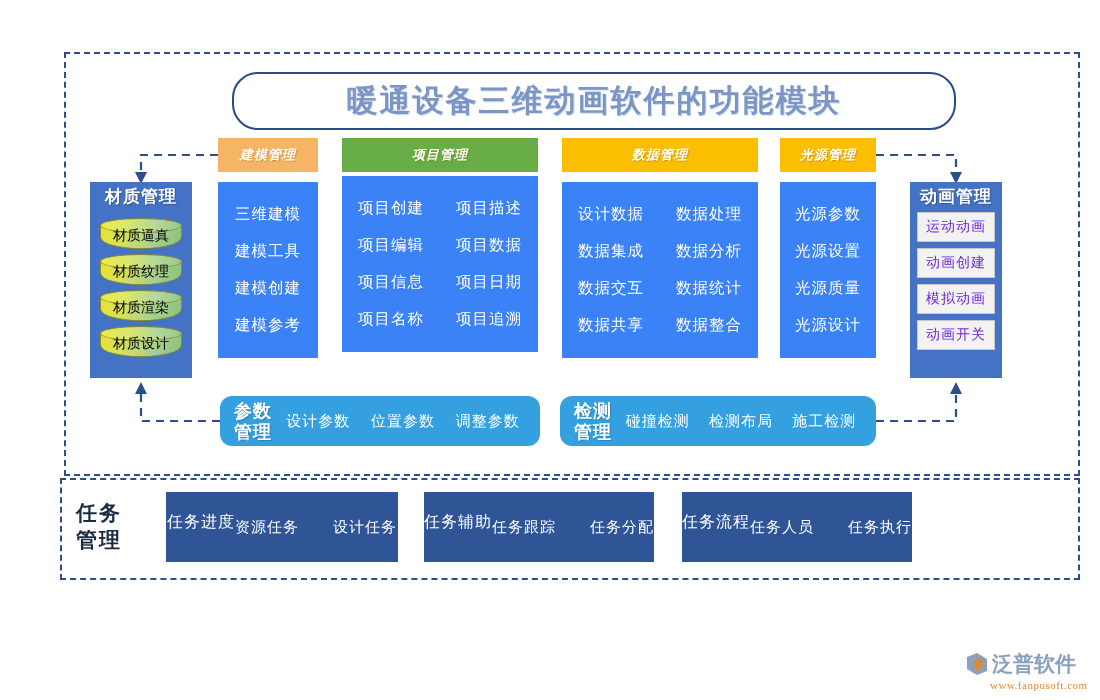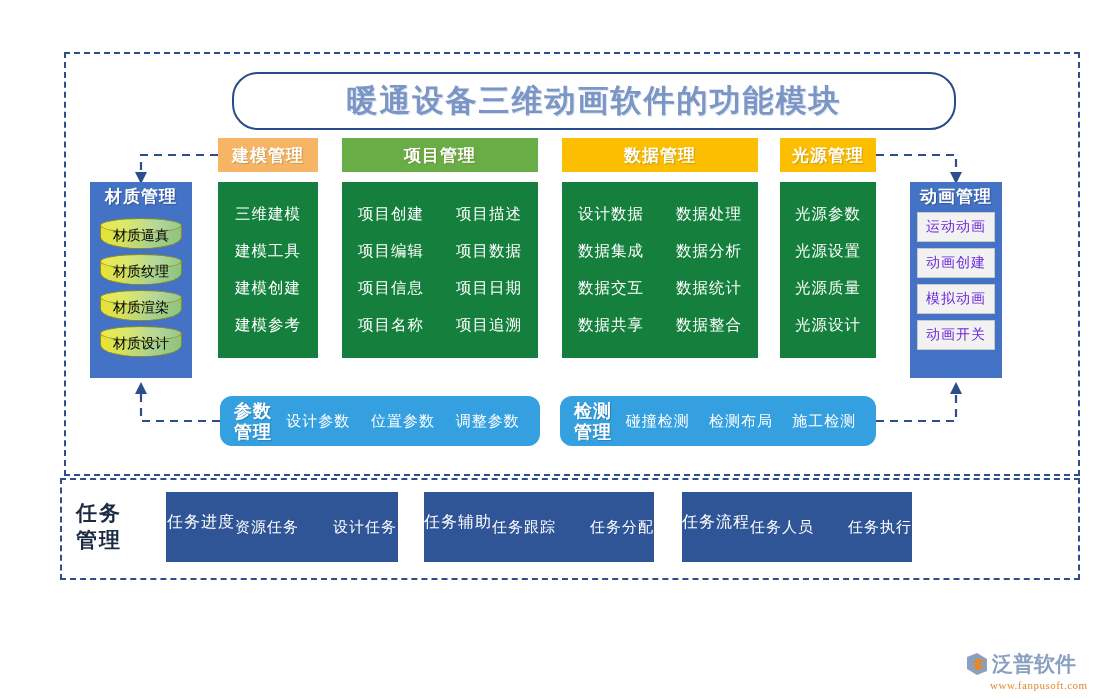--- a/index.html
+++ b/index.html
@@ -25,43 +25,44 @@
   }
   #title-text{
     font-size:31px;font-weight:bold;color:#7b96c4;letter-spacing:2px;
     font-family:"DejaVu Sans","Liberation Sans",sans-serif;
     text-shadow:1px 1px 0 #d8e1ef;
   }
 
   
   .chip{
     position:absolute;height:34px;display:flex;align-items:center;justify-content:center;
-    color:#ffffff;font-size:17px;font-weight:bold;letter-spacing:1px;
+    color:#ffffff;font-size:13px;font-weight:bold;letter-spacing:1px;
     font-family:"DejaVu Sans","Liberation Sans",sans-serif;
     text-shadow:1px 1px 1px rgba(120,90,10,.35);
+    font-style:italic;
   }
   #chip-0{left:218px;top:138px;width:100px;background:#f6b565;}
   #chip-1{left:342px;top:138px;width:196px;background:#68ad45;}
   #chip-2{left:562px;top:138px;width:196px;background:#fcbe00;}
   #chip-3{left:780px;top:138px;width:96px;background:#fcbe00;}
 
   
   .panel{
-    position:absolute;background:#15803d;display:flex;justify-content:flex-end;
+    position:absolute;background:#3b82f6;display:flex;justify-content:flex-end;
   }
   .panel .col{
     flex:1;display:flex;flex-direction:column;justify-content:space-evenly;
     align-items:center;padding:6px 0;
   }
   .panel .item{
     color:#ffffff;font-size:15.5px;letter-spacing:1px;white-space:nowrap;
     font-family:"DejaVu Sans","Liberation Sans",sans-serif;
   }
   #panel-modeling{left:218px;top:182px;width:100px;height:176px;}
-  #panel-project{left:342px;top:182px;width:196px;height:176px;}
+  #panel-project{left:342px;top:176px;width:196px;height:176px;}
   #panel-data{left:562px;top:182px;width:196px;height:176px;}
   #panel-light{left:780px;top:182px;width:96px;height:176px;}
 
   
   #mat-box{
     position:absolute;left:90px;top:182px;width:102px;height:196px;
     background:#4472c4;display:flex;flex-direction:column;align-items:center;
     padding-top:3px;box-sizing:border-box;
   }
   #mat-title{

